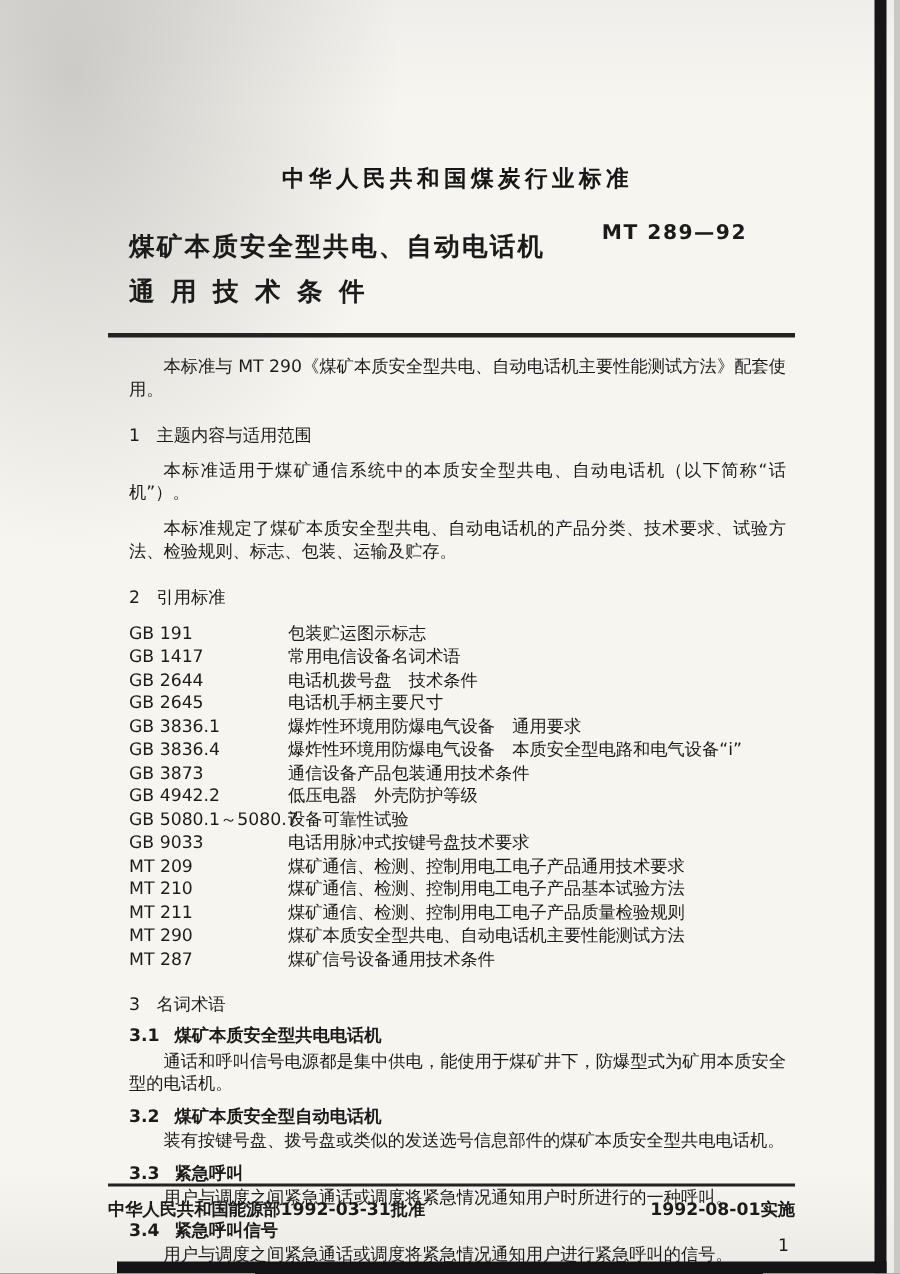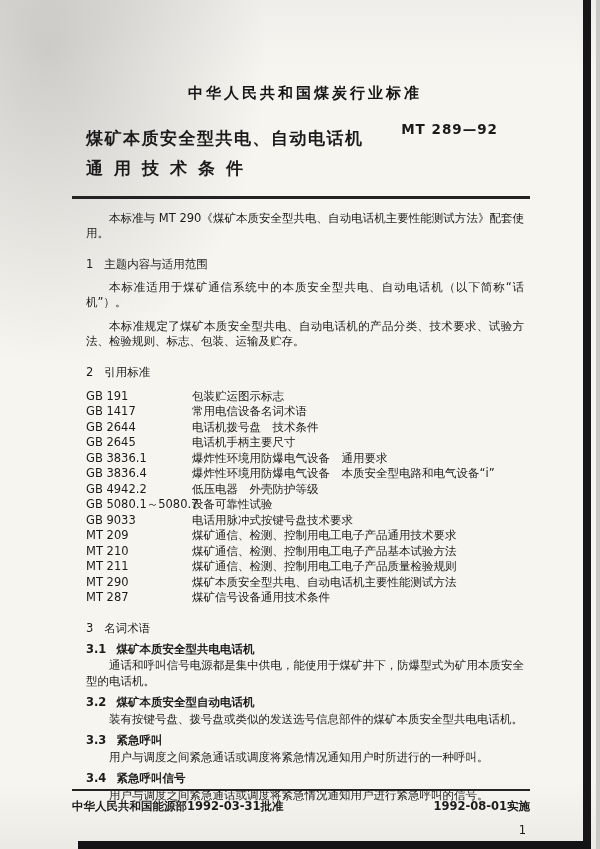--- a/index.html
+++ b/index.html
@@ -11,21 +11,21 @@
       radial-gradient(ellipse at 8% 6%, rgba(110,110,108,0.30), rgba(110,110,108,0) 28%),
       linear-gradient(180deg, #efeeea 0%, #f6f5f0 8%, #f6f5f0 92%, #eceae4 100%);
     overflow:hidden;
     font-family:"DejaVu Sans","Liberation Sans",sans-serif;
     color:#1b1b1b;
   }
   .edge-right  { position:absolute; top:0; right:9px; width:8px; height:100%; background:#17171a; }
   .edge-right2 { position:absolute; top:0; right:0;  width:4px; height:100%; background:#c9c8c4; }
   .edge-bottom { position:absolute; bottom:0; left:78px; right:9px; height:8px; background:#141416; }
 
-  .content { position:absolute; left:86px; right:76px; top:84px; }
+  .content { position:absolute; left:86px; right:76px; top:110px; }
 
   .header-label {
     text-align:center; font-weight:bold; font-size:15px;
     letter-spacing:3px; color:#161616;
   }
   .title-block { position:relative; text-align:left; margin-top:24px; }
   .title1 { font-size:17px; font-weight:bold; letter-spacing:1.5px; }
   .title2 { font-size:17px; font-weight:bold; letter-spacing:11px; margin-top:7px; }
   .std-num {
     position:absolute; right:26px; top:-6px;
@@ -106,20 +106,24 @@
         <span class="ref-code">GB 2645</span>
         <span class="ref-title">电话机手柄主要尺寸</span>
       </div>
         <div class="ref-row">
         <span class="ref-code">GB 3836.1</span>
         <span class="ref-title">爆炸性环境用防爆电气设备　通用要求</span>
       </div>
         <div class="ref-row">
         <span class="ref-code">GB 3836.4</span>
         <span class="ref-title">爆炸性环境用防爆电气设备　本质安全型电路和电气设备“i”</span>
+      </div>
+        <div class="ref-row">
+        <span class="ref-code">GB 3873</span>
+        <span class="ref-title">通信设备产品包装通用技术条件</span>
       </div>
         <div class="ref-row">
         <span class="ref-code">GB 4942.2</span>
         <span class="ref-title">低压电器　外壳防护等级</span>
       </div>
         <div class="ref-row">
         <span class="ref-code">GB 5080.1～5080.7</span>
         <span class="ref-title">设备可靠性试验</span>
       </div>
         <div class="ref-row">

